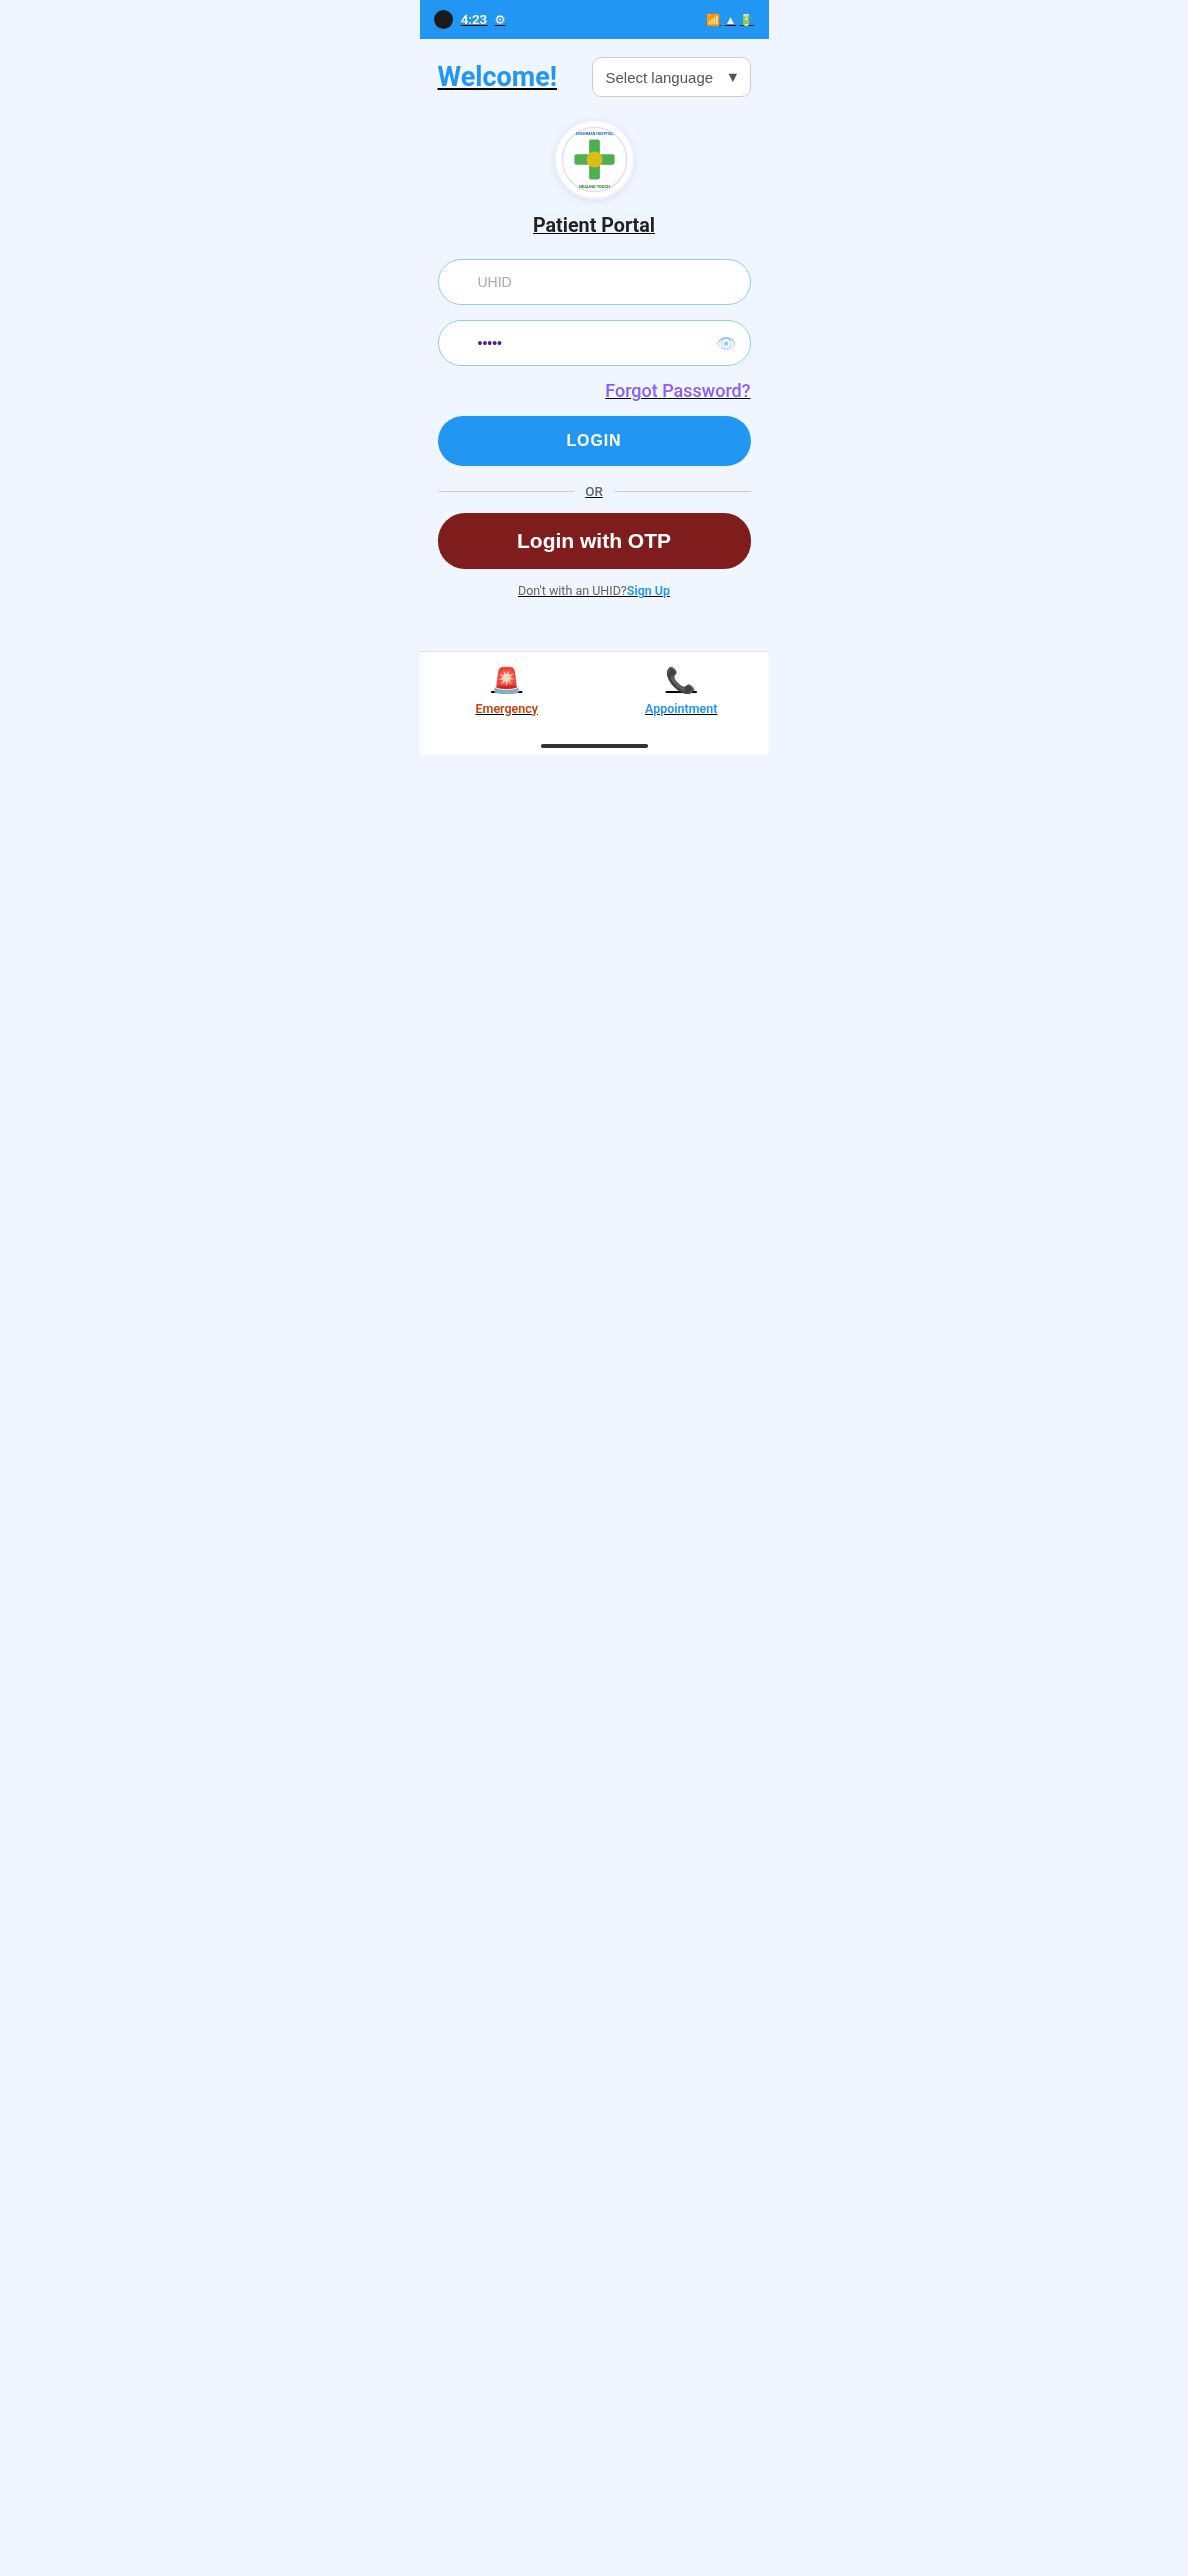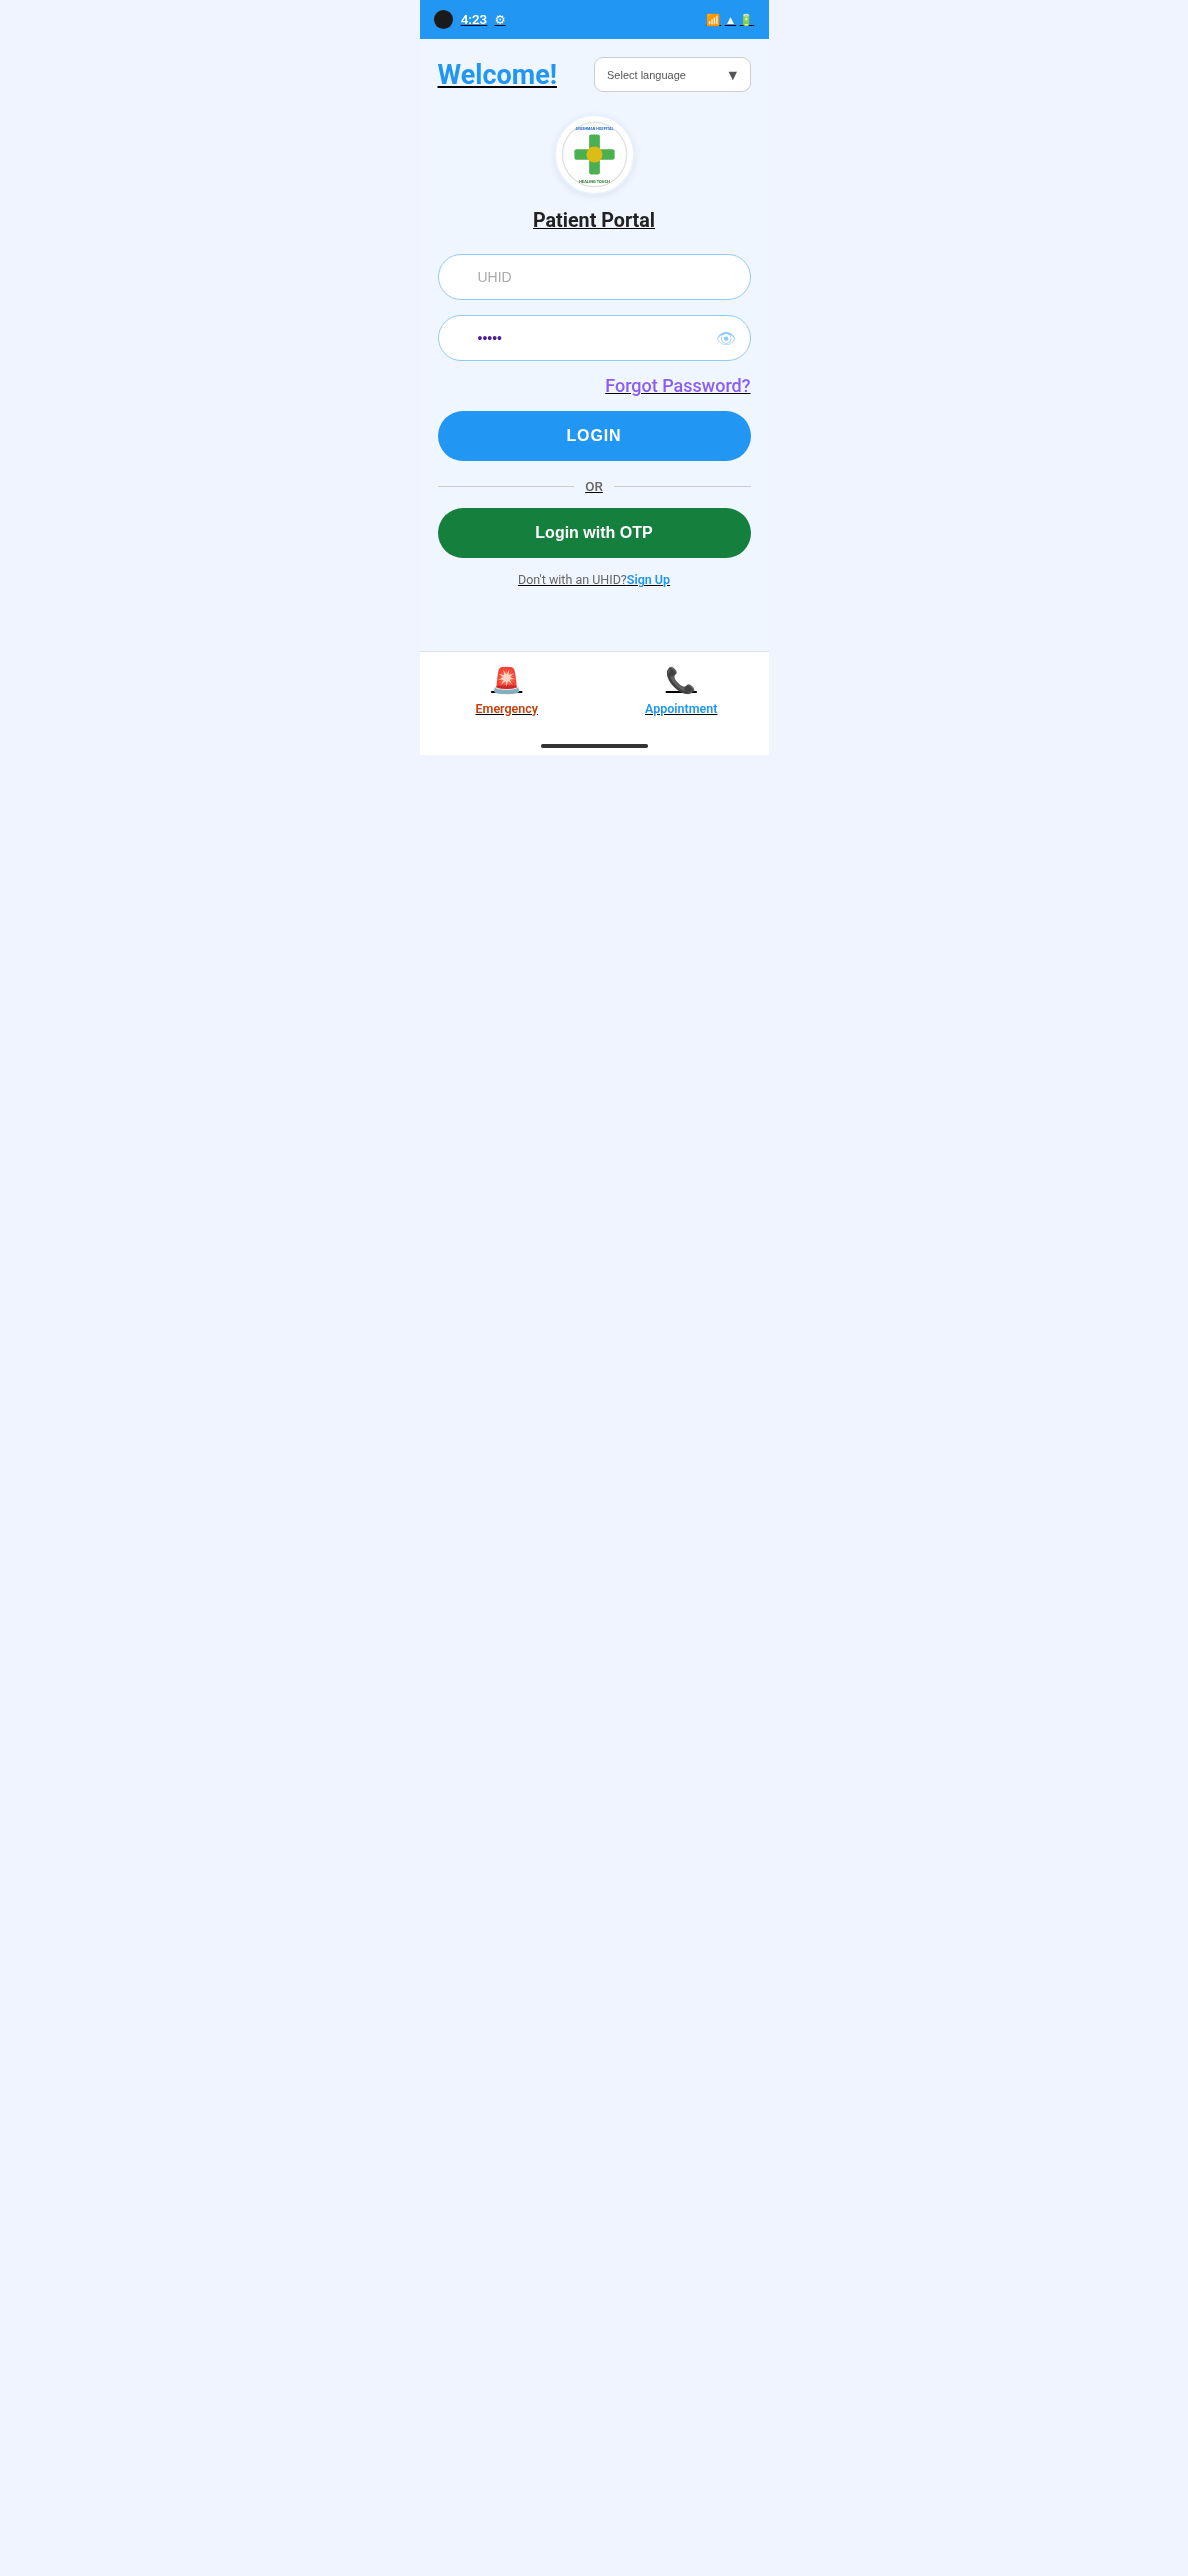--- a/index.html
+++ b/index.html
@@ -95,21 +95,21 @@
       position: relative;
     }
 
     .language-select {
       appearance: none;
       -webkit-appearance: none;
       background: white;
       border: 1.3px solid #ccc;
       border-radius: 9px;
       padding: 10.7px 36px 10.7px 12.5px;
-      font-size: 11px;
+      font-size: 15px;
       color: #555;
       cursor: pointer;
       min-width: 157px;
       outline: none;
     }
 
     .language-select-arrow {
       position: absolute;
       right: 10.7px;
       top: 50%;
@@ -236,25 +236,25 @@
 
     .or-text {
       font-size: 13.4px;
       color: #666;
       font-weight: 500;
     }
 
     .otp-btn {
       width: 100%;
       padding: 16px;
-      background: #15803d;
+      background: #7f1d1d;
       color: white;
       border: none;
       border-radius: 27px;
-      font-size: 16px;
+      font-size: 21px;
       font-weight: 600;
       cursor: pointer;
       margin-bottom: 14.3px;
     }
 
     .signup-text {
       text-align: center;
       font-size: 12.5px;
       color: #666;
       margin-bottom: 27px;

